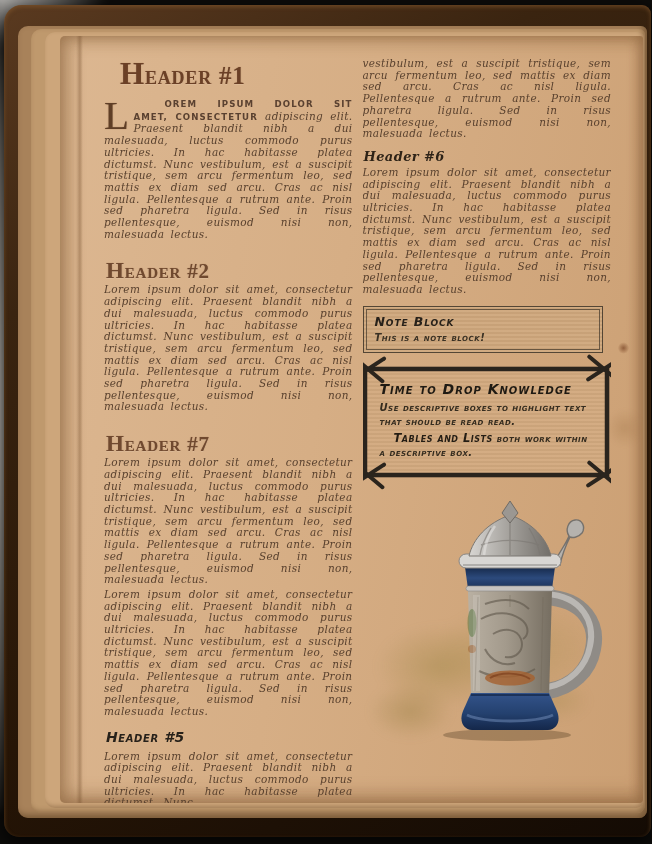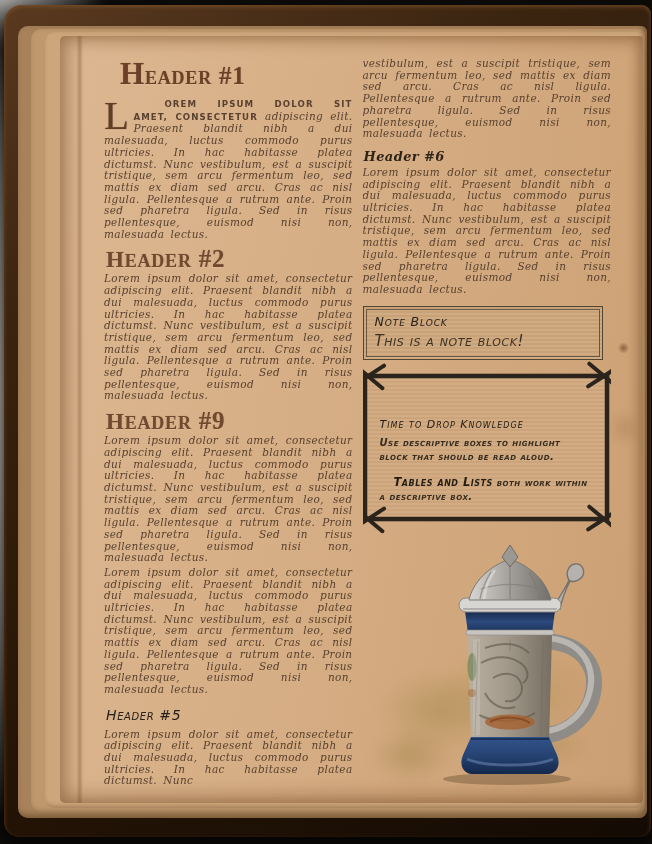--- a/index.html
+++ b/index.html
@@ -51,56 +51,56 @@
   .col { width:251px; height:757px; overflow:hidden; position:relative; }
 
   
   .body-p { font-size:10.5px; line-height:11.7px; font-style:italic; color:#59412e;
             letter-spacing:.35px; word-spacing:2.6px; text-align:justify; margin:0 0 3px 0; }
   .h-serif { font-family:"Liberation Serif", serif; font-variant:small-caps; font-weight:700;
              color:#70492f; letter-spacing:.8px;
              text-shadow:0 1px 0 rgba(240,215,185,.35), 0 0 1px rgba(80,45,22,.45); }
   .h1 { font-size:25px; line-height:28px; margin:2px 0 8px 16px; color:#6b4026; }
   .h1::first-letter { font-size:31px; }
-  .h23 { font-size:25px; line-height:22px; margin:8px 0 2px 2px; }
+  .h23 { font-size:21px; line-height:22px; margin:20px 0 2px 2px; }
   .h23::first-letter { font-size:23px; }
-  .marker { font-family:"DejaVu Sans", sans-serif; font-style:italic; font-weight:400;
+  .marker { font-family:"DejaVu Sans", sans-serif; font-style:italic; font-weight:700;
             font-variant:small-caps; color:#27211a; }
   .h5m { font-size:14px; margin:11px 0 6px 2px; letter-spacing:.6px; }
   .h6h { font-size:13px; font-style:italic; font-weight:700; color:#2e2317;
          margin:9px 0 3px 1px; letter-spacing:.4px; }
   .dropcap { float:left; font-family:"Liberation Serif", serif; font-style:normal;
              font-size:41px; line-height:31px; height:33px; padding:2px 4px 0 0;
              color:#5f3e26; text-shadow:0 0 1px rgba(80,45,22,.5); }
   .leadcaps { font-style:normal; font-family:"DejaVu Sans", sans-serif; font-weight:600;
               font-size:8.6px; letter-spacing:1.1px; color:#5a4130;margin-left:31px; }
 
   
   .note-block { position:relative; margin:10px 8px 0 0; padding:8px 11px 9px 11px;
             border:1.5px solid rgba(62,52,40,.85);
             background:
               repeating-linear-gradient(0deg, rgba(255,240,218,.05) 0 2px, rgba(75,50,28,.06) 2px 4px),
               #cfa87d; }
   .note-block::before { content:""; position:absolute; inset:2px;
             border:1px solid rgba(62,52,40,.7); pointer-events:none; }
   .note-title { font-size:12.5px; letter-spacing:.9px; line-height:14px; }
-  .note-body  { font-size:15px; letter-spacing:.55px; color:#3a3124; margin-top:3px; }
+  .note-body  { font-size:10px; letter-spacing:.55px; color:#3a3124; margin-top:3px; }
 
   
   .desc-box { position:relative; margin:14px 2px 0 0; padding:11px 13px 12px 13px;
             border:4px solid #2a241d;
             box-shadow:0 0 0 1px rgba(42,36,29,.3), inset 0 0 0 1px rgba(42,36,29,.25);
             background:
               repeating-linear-gradient(0deg, rgba(255,238,214,.04) 0 2px, rgba(70,48,26,.05) 2px 4px),
               #d2aa80; }
-  .desc-title { font-size:11px; letter-spacing:1px; line-height:15px; color:#1f1a13;margin-top:28px; }
+  .desc-title { font-size:14px; letter-spacing:1px; line-height:15px; color:#1f1a13; }
   .desc-body  { font-family:"DejaVu Sans", sans-serif; font-style:italic; font-weight:600;
             font-variant:small-caps; font-size:10px; line-height:14.5px;
             letter-spacing:.5px; color:#352c1f; margin-top:4px; }
-  .desc-body.ind { text-indent:14px; margin-top:10px; }
+  .desc-body.ind { text-indent:14px; margin-top:1px; }
   .desc-em { font-weight:800; font-size:11.5px; color:#241d14; }
   .corner { position:absolute; width:34px; height:34px; pointer-events:none; }
   .corner i { position:absolute; left:-4px; top:15px; width:42px; height:3.6px;
               background:#2a241d; border-radius:2px; display:block; }
   .corner i.b1 { transform:rotate(40deg); } .corner i.b2 { transform:rotate(-33deg); }
   .c-tl { top:-19px; left:-16px; } .c-tr { top:-19px; right:-16px; }
   .c-bl { bottom:-19px; left:-16px; } .c-br { bottom:-19px; right:-16px; }
 
   
   .illo { position:relative; height:258px; margin-top:22px; }
@@ -134,21 +134,21 @@
         <div class="h-serif h1">Header #1</div>
         <p class="body-p">
           <span class="dropcap">L</span>
           <span class="leadcaps">OREM IPSUM DOLOR SIT AMET, CONSECTETUR</span>
           <span>adipiscing elit. Praesent blandit nibh a dui malesuada, luctus commodo purus ultricies. In hac habitasse platea dictumst. Nunc vestibulum, est a suscipit tristique, sem arcu fermentum leo, sed mattis ex diam sed arcu. Cras ac nisl ligula. Pellentesque a rutrum ante. Proin sed pharetra ligula. Sed in risus pellentesque, euismod nisi non, malesuada lectus.</span>
         </p>
 
         <div class="h-serif h23">Header #2</div>
         <p class="body-p">Lorem ipsum dolor sit amet, consectetur adipiscing elit. Praesent blandit nibh a dui malesuada, luctus commodo purus ultricies. In hac habitasse platea dictumst. Nunc vestibulum, est a suscipit tristique, sem arcu fermentum leo, sed mattis ex diam sed arcu. Cras ac nisl ligula. Pellentesque a rutrum ante. Proin sed pharetra ligula. Sed in risus pellentesque, euismod nisi non, malesuada lectus.</p>
 
-        <div class="h-serif h23">Header #9</div>
+        <div class="h-serif h23">Header #7</div>
         <p class="body-p">Lorem ipsum dolor sit amet, consectetur adipiscing elit. Praesent blandit nibh a dui malesuada, luctus commodo purus ultricies. In hac habitasse platea dictumst. Nunc vestibulum, est a suscipit tristique, sem arcu fermentum leo, sed mattis ex diam sed arcu. Cras ac nisl ligula. Pellentesque a rutrum ante. Proin sed pharetra ligula. Sed in risus pellentesque, euismod nisi non, malesuada lectus.</p>
 
         <p class="body-p">Lorem ipsum dolor sit amet, consectetur adipiscing elit. Praesent blandit nibh a dui malesuada, luctus commodo purus ultricies. In hac habitasse platea dictumst. Nunc vestibulum, est a suscipit tristique, sem arcu fermentum leo, sed mattis ex diam sed arcu. Cras ac nisl ligula. Pellentesque a rutrum ante. Proin sed pharetra ligula. Sed in risus pellentesque, euismod nisi non, malesuada lectus.</p>
 
         <div class="marker h5m">Header #5</div>
         <p class="body-p">Lorem ipsum dolor sit amet, consectetur adipiscing elit. Praesent blandit nibh a dui malesuada, luctus commodo purus ultricies. In hac habitasse platea dictumst. Nunc</p>
       </div>
 
       <div class="col">
         <p class="body-p">vestibulum, est a suscipit tristique, sem arcu fermentum leo, sed mattis ex diam sed arcu. Cras ac nisl ligula. Pellentesque a rutrum ante. Proin sed pharetra ligula. Sed in risus pellentesque, euismod nisi non, malesuada lectus.</p>
@@ -172,21 +172,21 @@
             </span>
           <span class="corner c-bl">
               <i class="b1"></i>
               <i class="b2"></i>
             </span>
           <span class="corner c-br">
               <i class="b1"></i>
               <i class="b2"></i>
             </span>
           <div class="marker desc-title">Time to Drop Knowledge</div>
-          <p class="desc-body">Use descriptive boxes to highlight block that should be read aloud.</p>
+          <p class="desc-body">Use descriptive boxes to highlight text that should be read read.</p>
           <p class="desc-body ind"><span class="desc-em">Tables and Lists</span><span> both work within a descriptive box.</span></p>
         </div>
 
         <div class="illo">
           <div class="stain"></div>
           <svg class="stein-svg" width="190" height="244" viewBox="0 0 190 244">
             <defs>
               <linearGradient id="gPew" x1="0" y1="0" x2="1" y2="0">
                 <stop offset="0" stop-color="#d8d6d3"></stop>
                   <stop offset=".5" stop-color="#a3a09b"></stop>

